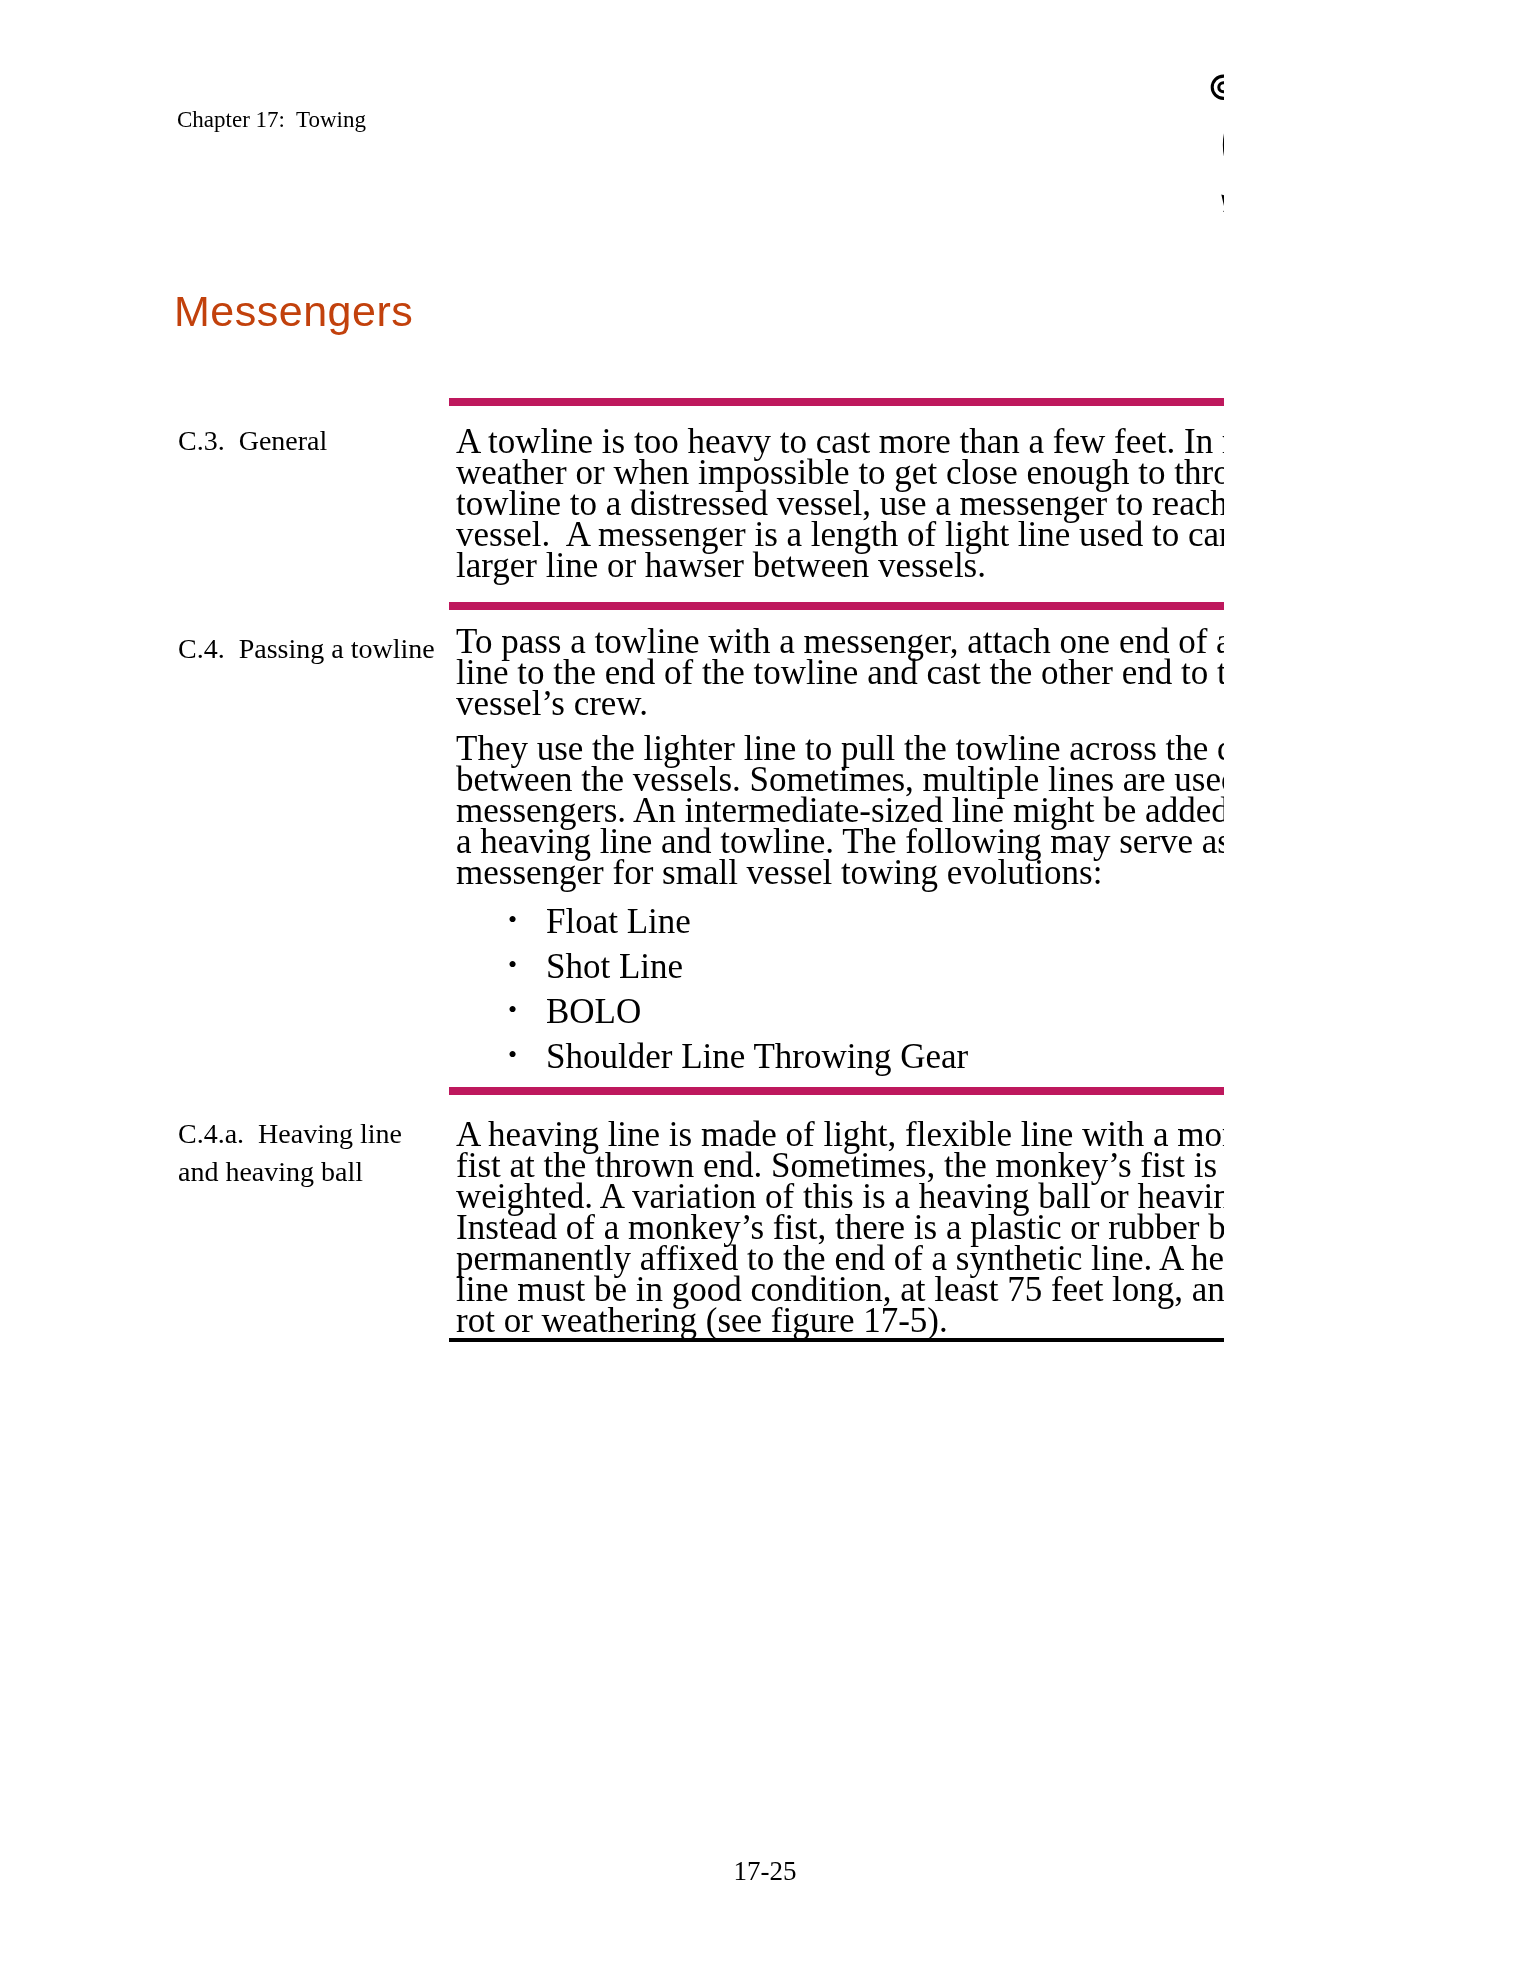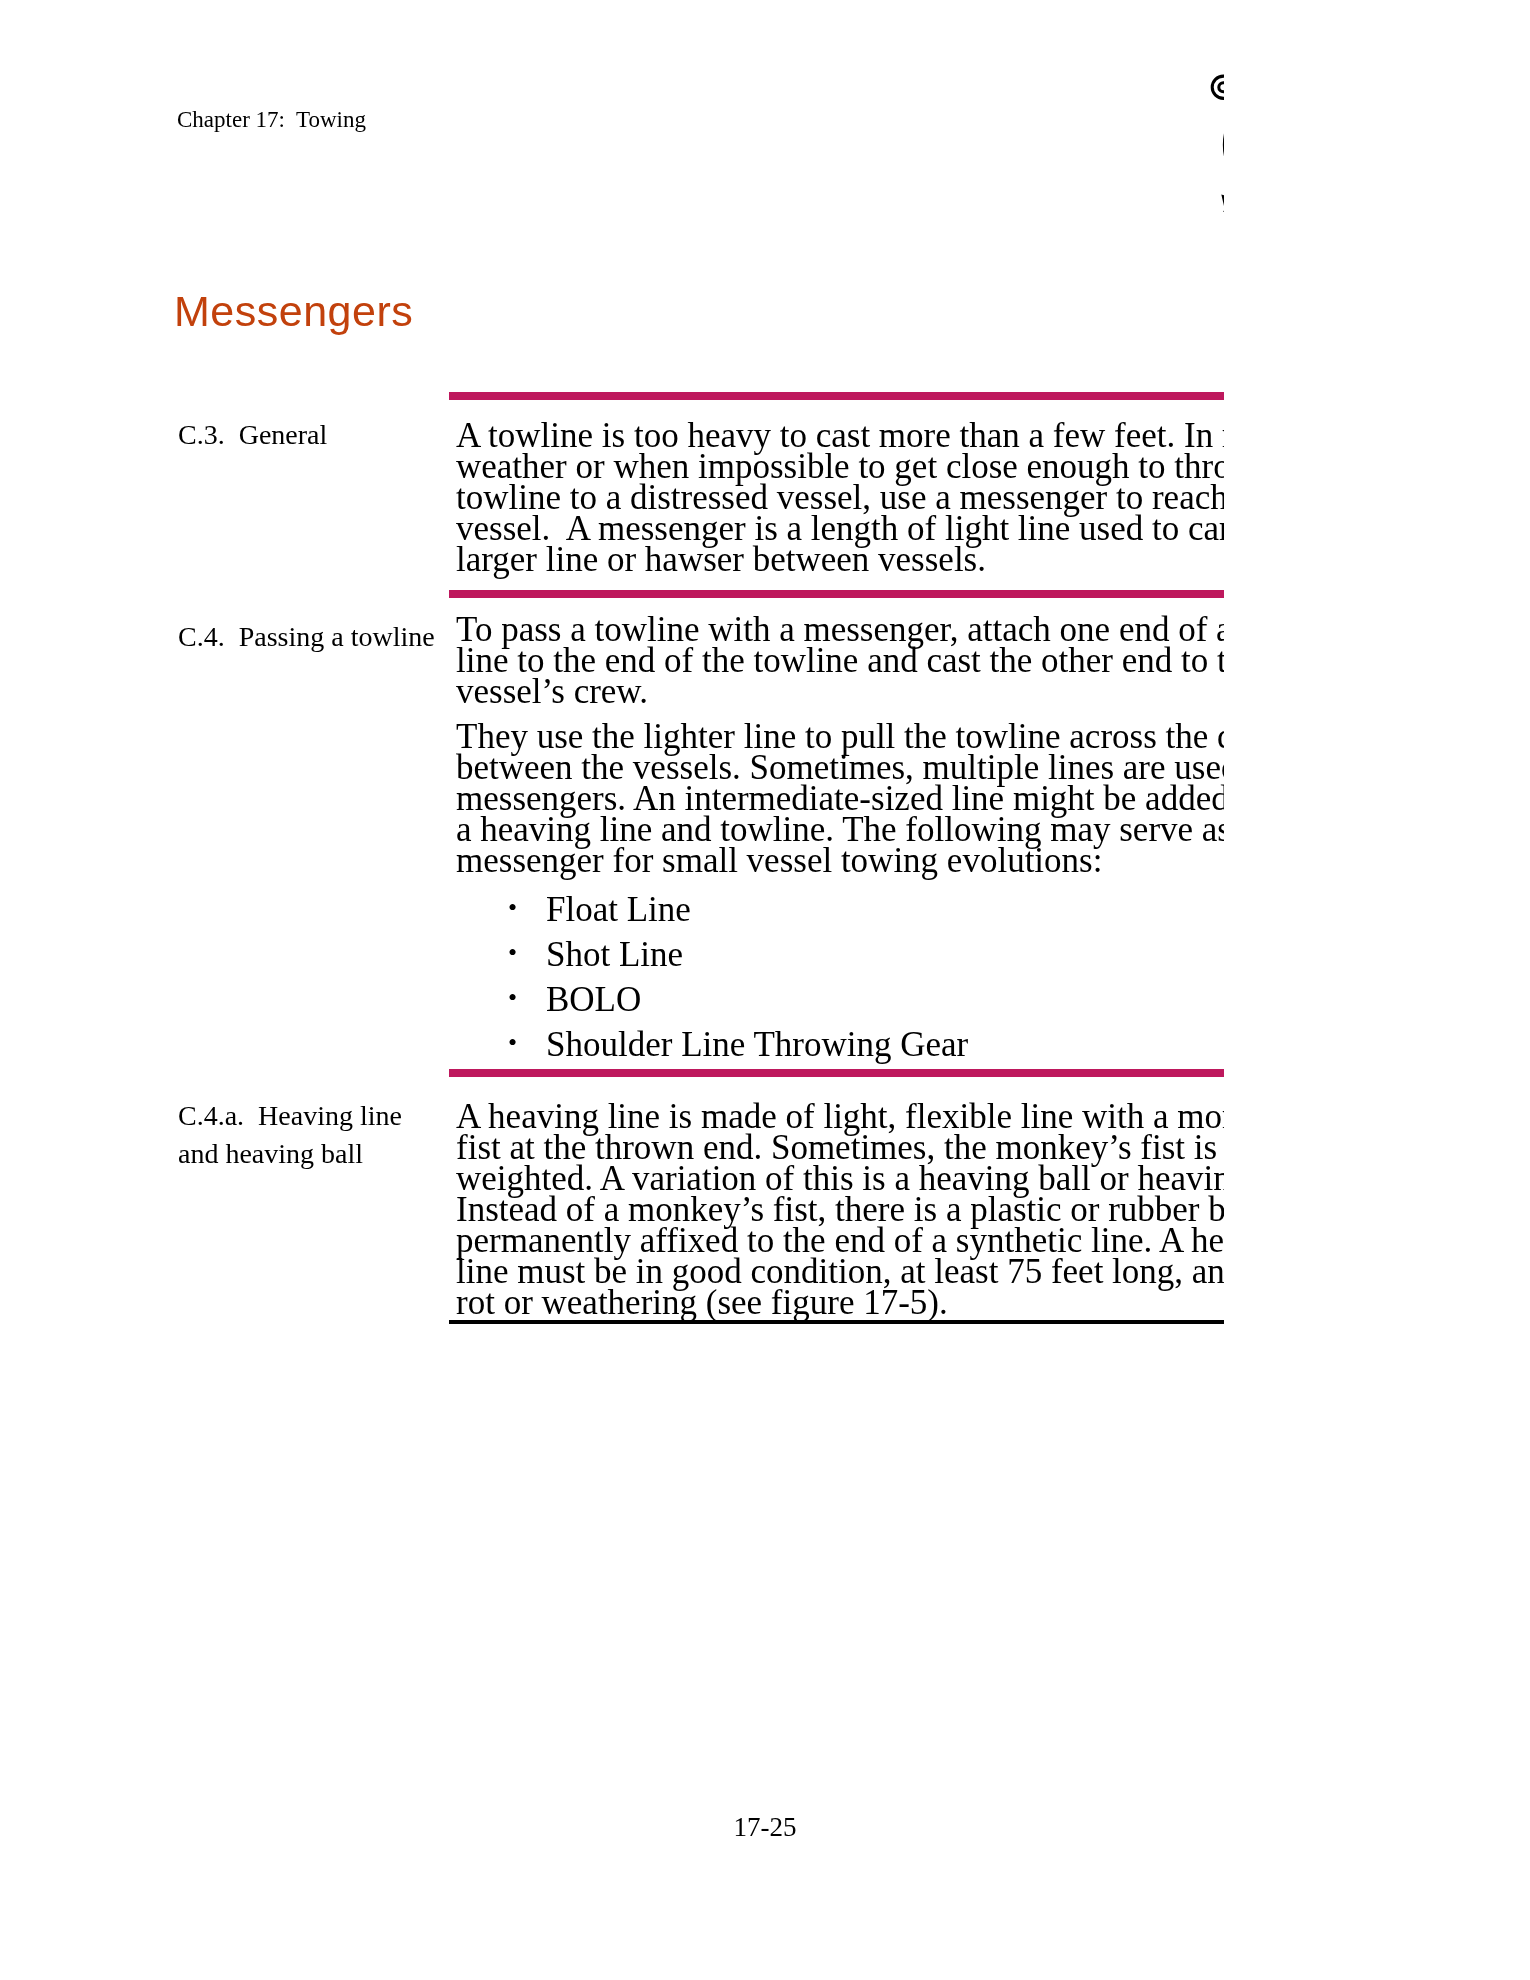--- a/index.html
+++ b/index.html
@@ -39,20 +39,21 @@
   }
   .sections {
     position: absolute;
     top: 392px;
     left: 176px;
     width: 1186px;
   }
   .section {
     display: grid;
     grid-template-columns: 273px 913px;
+    margin-top: 6px;
   }
   .section .label {
     padding: 24px 14px 0 2px;
     font-size: 28px;
     line-height: 38px;
   }
   .section .content {
     border-top: 8px solid #be185d;
     font-size: 35px;
     line-height: 31px;
@@ -82,21 +83,21 @@
     font-size: 26px;
   }
   .closing-rule {
     margin-left: 273px;
     width: 913px;
     border-top: 4px solid #000;
     height: 0;
   }
   .page-footer {
     position: absolute;
-    top: 1812px;
+    top: 1856px;
     left: 0;
     width: 1530px;
     text-align: center;
     font-size: 27px;
   }
 </style>
 </head>
 <body>
 
 <div class="page">

